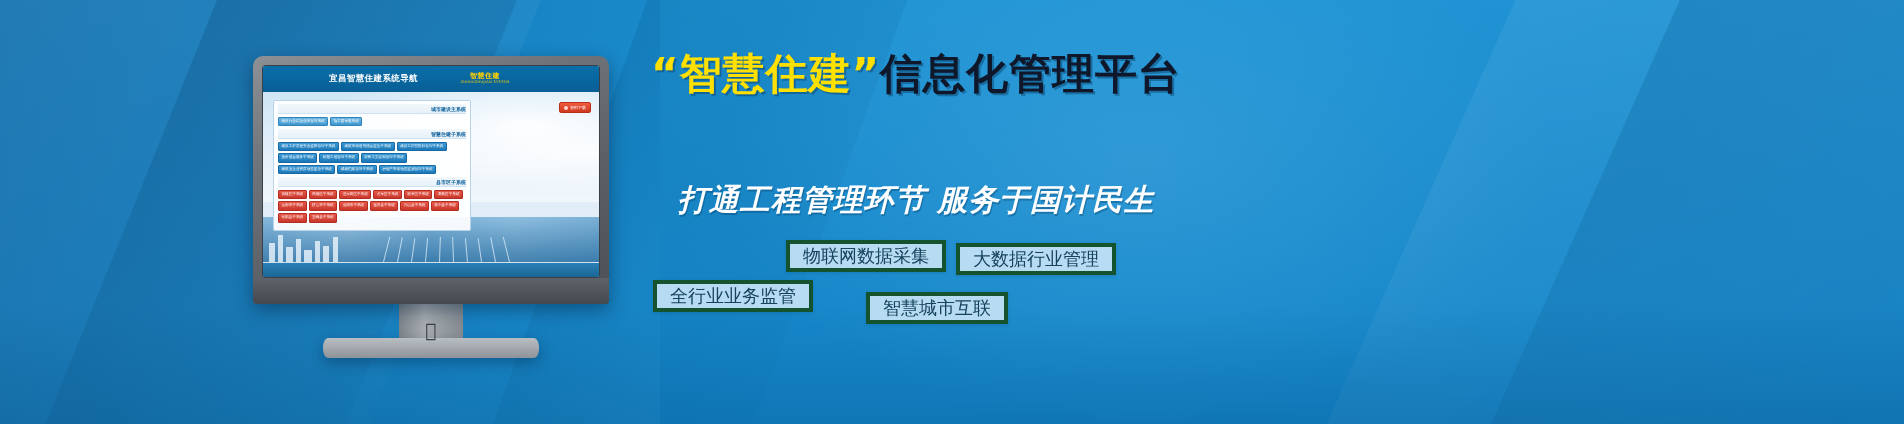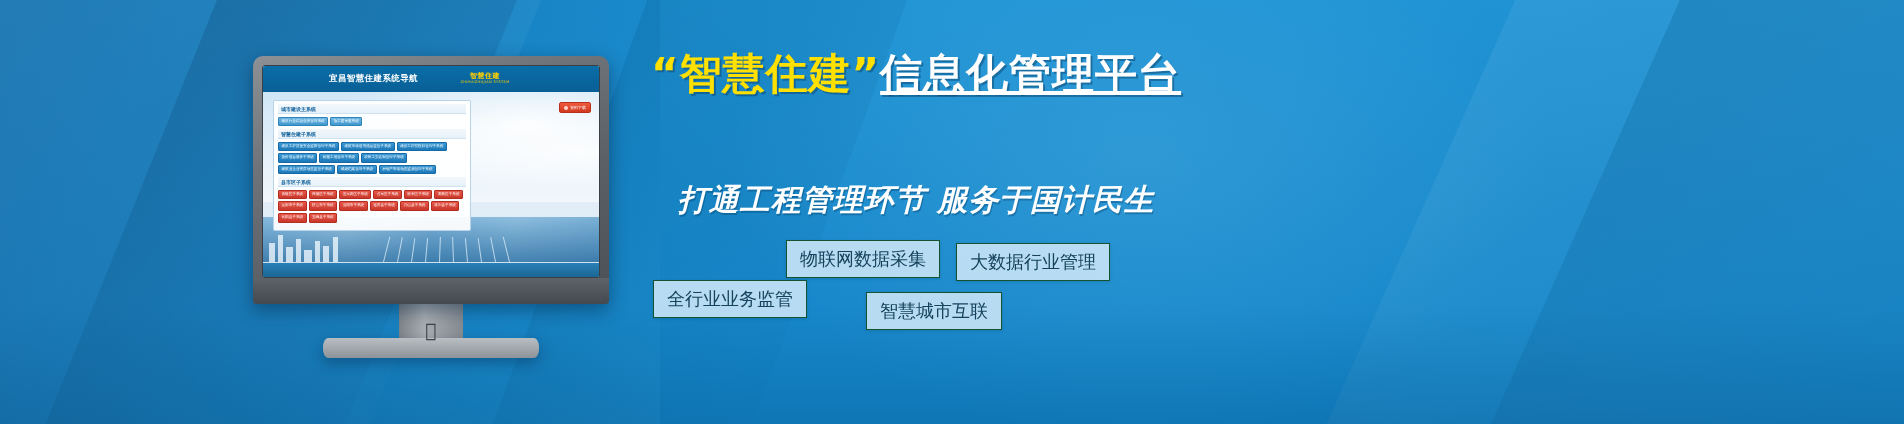--- a/index.html
+++ b/index.html
@@ -80,20 +80,21 @@
     position: absolute;
     left: 253px; top: 56px;
     width: 356px; height: 248px;
   }
   .mon-bezel {
     position: absolute; inset: 0;
     background: linear-gradient(160deg, #8d9196 0%, #6e7479 30%, #5b6166 60%, #4a5055 100%);
     border-radius: 10px 10px 4px 4px;
     box-shadow: 0 6px 18px rgba(0,30,60,0.45);
     padding: 9px 9px 26px 25px;
+    text-align: right;
   }
   .mon-inner {
     position: absolute;
     left: 9px; top: 9px;
     width: 338px; height: 213px;
     background: #0b4f7f;
     border-radius: 3px;
     overflow: hidden;
     border: 1px solid #3a4045;
   }
@@ -258,23 +259,22 @@
     line-height: 52px;
     font-weight: bold;
     letter-spacing: 1px;
     white-space: nowrap;
   }
   .q-yellow {
     color: #ffe000;
     text-shadow: 2px 2px 0 rgba(7,60,100,0.45);
   }
   .w-white {
-    color: #ffffff;
+    color: #0f172a;
     text-shadow: 2px 2px 0 rgba(7,60,100,0.45);
-    text-decoration: underline;
   }
   .headline-2 {
     position: absolute;
     left: 0; top: 68px;
     width: 560px;
     text-align: center;
     font-size: 50px;
     line-height: 62px;
     font-weight: bold;
     letter-spacing: 2px;
@@ -293,25 +293,25 @@
     letter-spacing: 1px;
     color: #ffffff;
     white-space: nowrap;
     text-shadow: 1px 2px 0 rgba(7,60,100,0.35);
     font-style: italic;
   }
 
   .tag {
     position: absolute;
     background: rgba(196,227,245,0.92);
-    border: 1px solid #14532d;
+    border: 4px solid #14532d;
     color: #16425c;
     font-size: 18px;
     line-height: 1;
-    padding: 9px 13px;
+    padding: 3px 13px;
     white-space: nowrap;
     box-shadow: 0 1px 3px rgba(5,50,85,0.18);
   }
   .tag-1 { left: 150px; top: 200px; }   
   .tag-2 { left: 320px; top: 203px; }   
   .tag-3 { left: 17px;  top: 240px; }   
   .tag-4 { left: 230px; top: 252px; }   
 </style>
 </head>
 <body>

